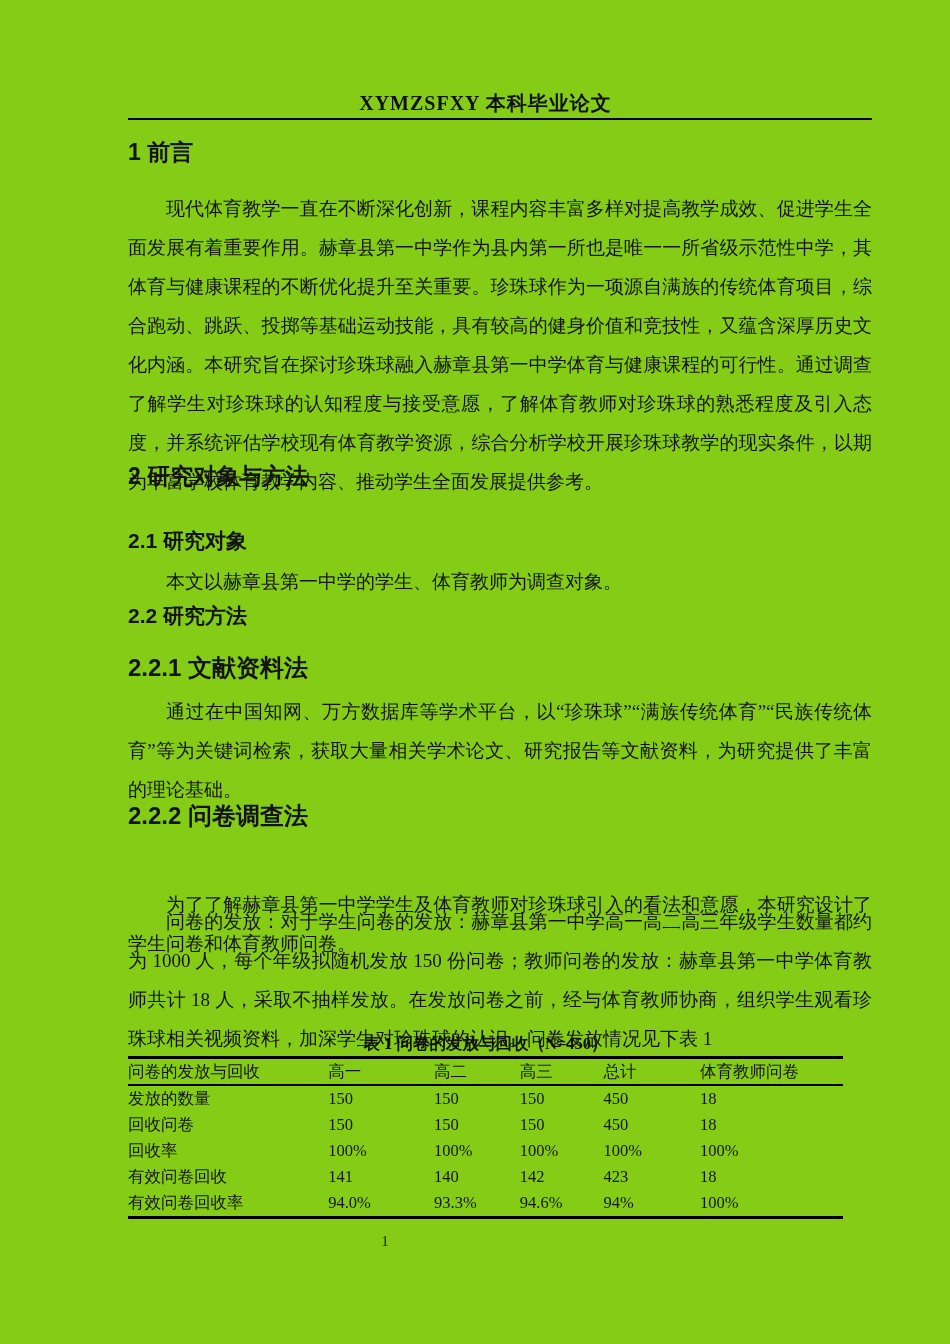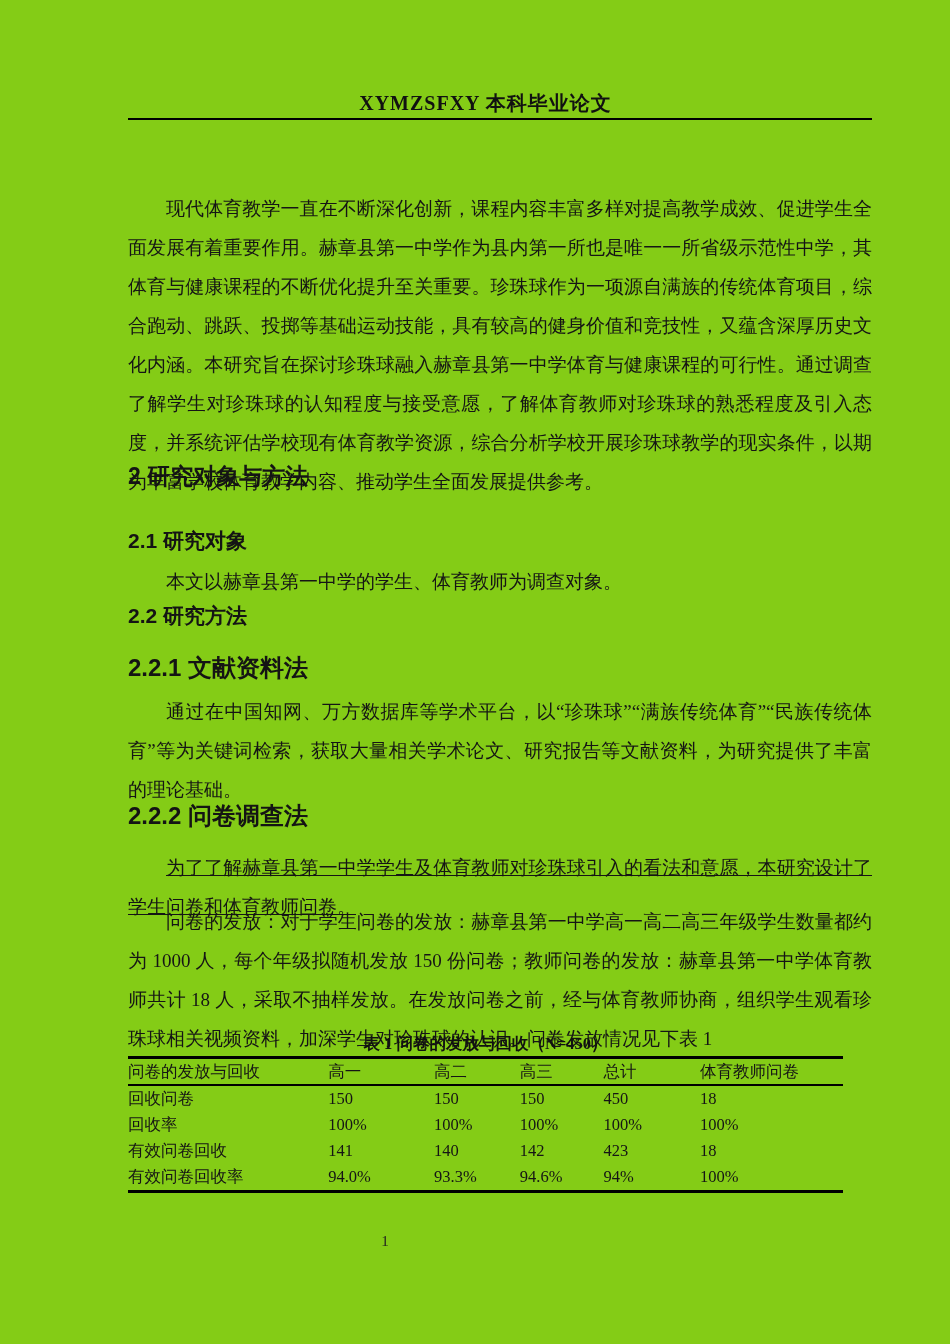--- a/index.html
+++ b/index.html
@@ -60,21 +60,21 @@
     font-size: 19px;
     line-height: 39px;
     text-align: justify;
     text-justify: inter-ideograph;
     text-indent: 2em;
     color: #151515;
   }
   .pos-p-preface { top: 189px; }
   .pos-p-subj    { top: 562px; }
   .pos-p-lit     { top: 692px; }
-  .pos-p-q1      { top: 848px; text-decoration: underline; }
+  .pos-p-q1      { top: 885px; }
   .pos-p-q2      { top: 902px; }
 
   
   .tbl-caption {
     position: absolute;
     left: 128px; top: 1034px; width: 715px;
     text-align: center;
     font-weight: bold;
     font-size: 16.5px;
     line-height: 20px;
@@ -118,20 +118,21 @@
   }
 </style>
 </head>
 <body>
 
 <div class="page">
 
   <div class="doc-header">XYMZSFXY 本科毕业论文</div>
   <div class="header-rule"></div>
 
+  <h1 class="h1 pos-h1-preface">1 前言</h1>
   <p class="body-para pos-p-preface">现代体育教学一直在不断深化创新，课程内容丰富多样对提高教学成效、促进学生全面发展有着重要作用。赫章县第一中学作为县内第一所也是唯一一所省级示范性中学，其体育与健康课程的不断优化提升至关重要。珍珠球作为一项源自满族的传统体育项目，综合跑动、跳跃、投掷等基础运动技能，具有较高的健身价值和竞技性，又蕴含深厚历史文化内涵。本研究旨在探讨珍珠球融入赫章县第一中学体育与健康课程的可行性。通过调查了解学生对珍珠球的认知程度与接受意愿，了解体育教师对珍珠球的熟悉程度及引入态度，并系统评估学校现有体育教学资源，综合分析学校开展珍珠球教学的现实条件，以期为丰富学校体育教学内容、推动学生全面发展提供参考。</p>
 
   <h1 class="h1 pos-h1-methods">2 研究对象与方法</h1>
 
   <h2 class="h2 pos-h2-subjects">2.1 研究对象</h2>
   <p class="body-para pos-p-subj">本文以赫章县第一中学的学生、体育教师为调查对象。</p>
 
   <h2 class="h2 pos-h2-method">2.2 研究方法</h2>
 
   <h3 class="h3 pos-h3-lit">2.2.1 文献资料法</h3>
@@ -149,20 +150,28 @@
         <th class="col-label">问卷的发放与回收</th>
         <th class="col-g1">高一</th>
         <th class="col-g2">高二</th>
         <th class="col-g3">高三</th>
         <th class="col-total">总计</th>
         <th class="col-teacher">体育教师问卷</th>
       </tr>
     </thead>
     <tbody>
       <tr>
+        <td>发放的数量</td>
+        <td>150</td>
+        <td>150</td>
+        <td>150</td>
+        <td>450</td>
+        <td>18</td>
+      </tr>
+      <tr>
         <td>回收问卷</td>
         <td>150</td>
         <td>150</td>
         <td>150</td>
         <td>450</td>
         <td>18</td>
       </tr>
       <tr>
         <td>回收率</td>
         <td>100%</td>

